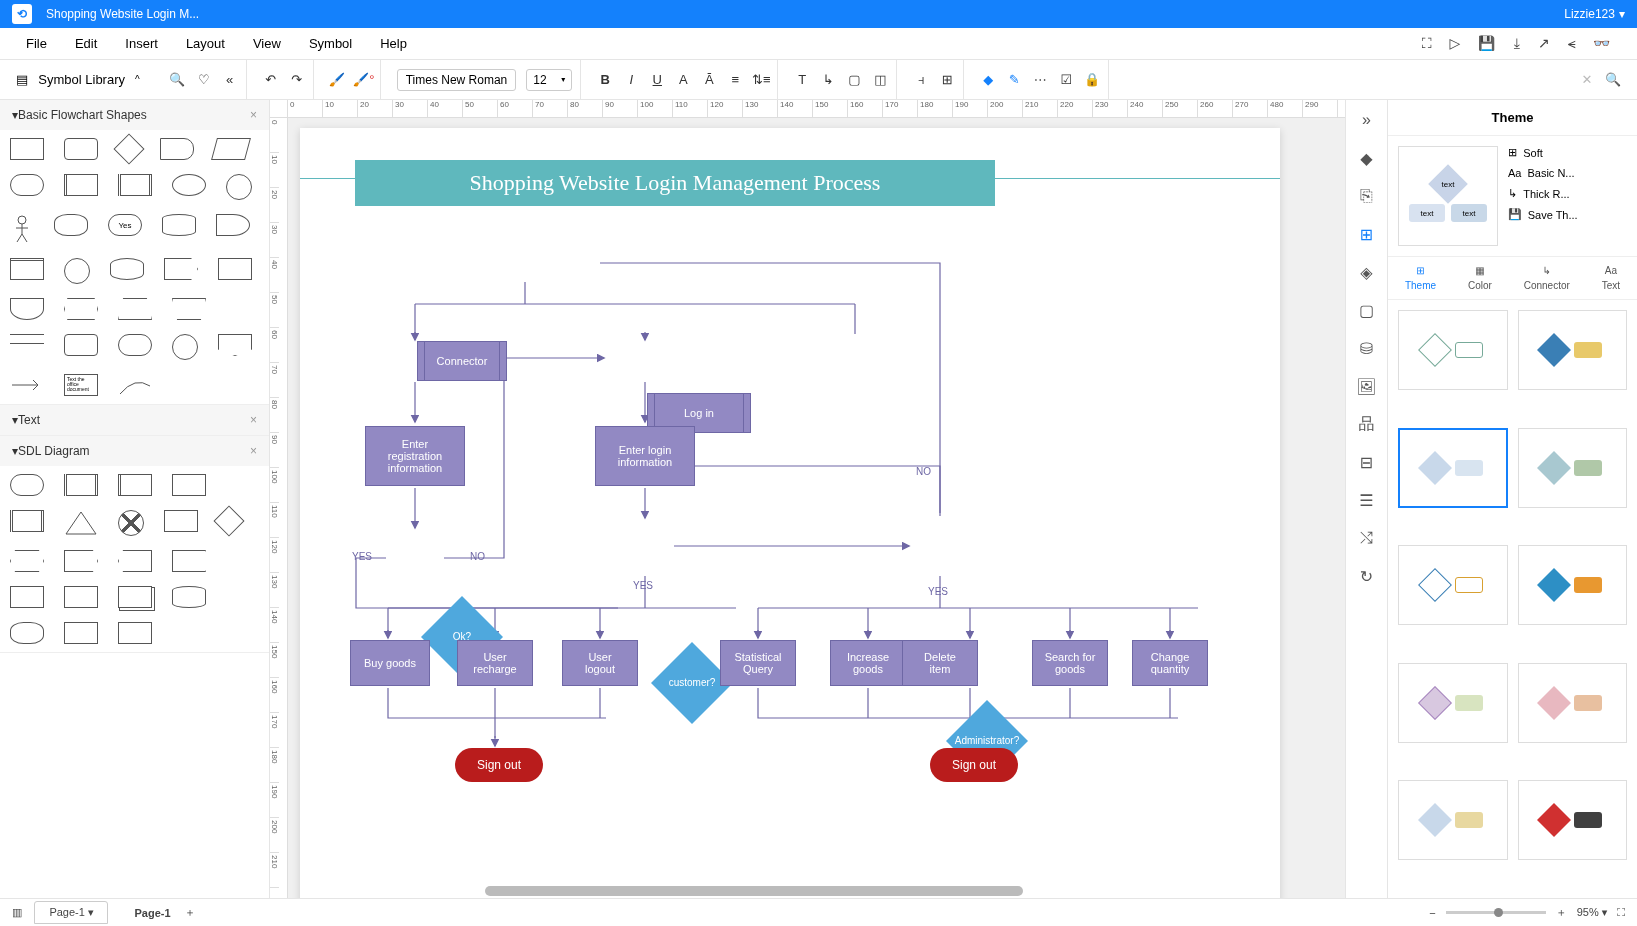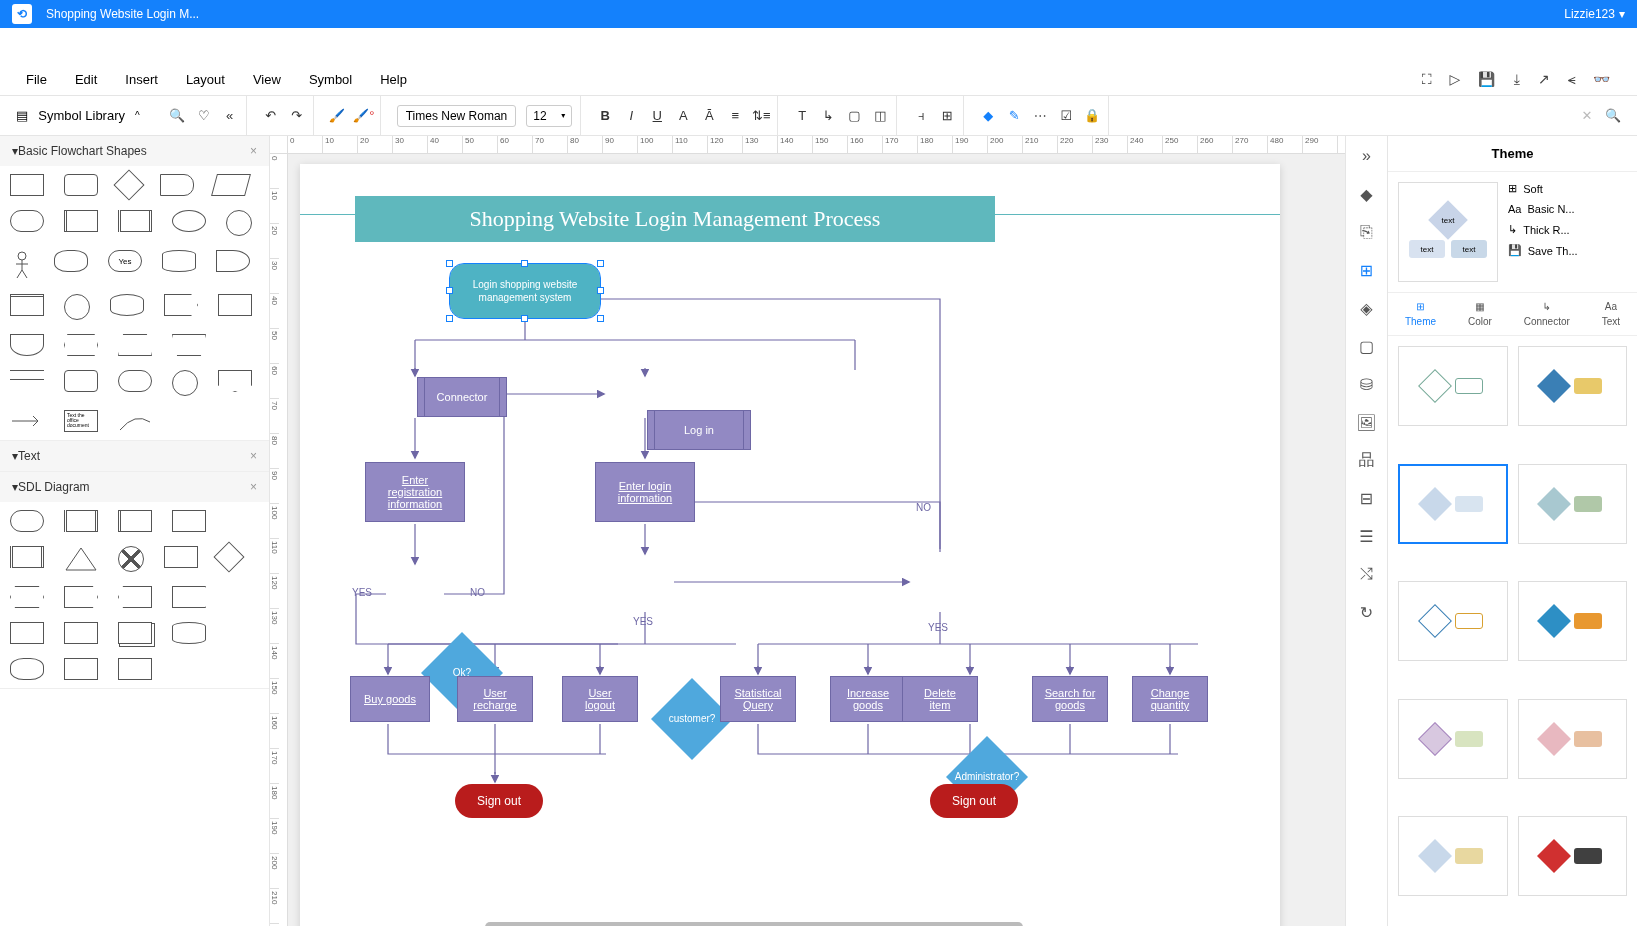--- a/index.html
+++ b/index.html
@@ -4,21 +4,21 @@
 <style>
 * { margin: 0; padding: 0; box-sizing: border-box; font-family: -apple-system, BlinkMacSystemFont, "Segoe UI", sans-serif; }
 body { background: #fff; overflow: hidden; width: 1637px; height: 926px; }
 
 
 .titlebar { height: 28px; background: #1481FC; color: #fff; display: flex; align-items: center; padding: 0 12px; font-size: 12px; }
 .titlebar .logo { width: 20px; height: 20px; background: #fff; border-radius: 3px; margin-right: 14px; display: flex; align-items: center; justify-content: center; color: #1481FC; font-weight: bold; }
 .titlebar .user { margin-left: auto; display: flex; align-items: center; gap: 4px; }
 
 
-.menubar { height: 32px; background: #fff; border-bottom: 1px solid #e5e5e5; display: flex; align-items: center; padding: 0 12px; font-size: 13px; margin-top: 36px; }
+.menubar { height: 32px; background: #fff; border-bottom: 1px solid #e5e5e5; display: flex; align-items: center; padding: 0 12px; font-size: 13px; }
 .menubar > div { padding: 0 14px; cursor: pointer; }
 .menubar .right-icons { margin-left: auto; display: flex; gap: 18px; font-size: 14px; color: #444; }
 .menubar .right-icons span { cursor: pointer; }
 
 
 .toolbar { height: 40px; background: #fff; border-bottom: 1px solid #e5e5e5; display: flex; align-items: center; padding: 0 8px; gap: 8px; font-size: 13px; }
 .toolbar .section { display: flex; align-items: center; gap: 10px; padding: 0 8px; border-right: 1px solid #e5e5e5; height: 100%; }
 .toolbar .section:last-child { border-right: none; margin-left: auto; }
 .toolbar .label { font-weight: 500; }
 .toolbar .chevron { font-size: 10px; }
@@ -52,21 +52,21 @@
 .ruler-v .tick { height: 35px; border-bottom: 1px solid #ddd; writing-mode: vertical-rl; padding-top: 2px; }
 .canvas-inner { flex: 1; position: relative; overflow: hidden; }
 .canvas { position: absolute; left: 30px; top: 10px; width: 980px; height: 780px; background: #fff; box-shadow: 0 2px 8px rgba(0,0,0,0.15); padding-left: 47px; }
 
 
 .d-shape { position: absolute; display: flex; align-items: center; justify-content: center; text-align: center; font-size: 11px; color: #fff; }
 .d-title { background: #5FB8BD; font-size: 22px; color: #fff; font-family: "Times New Roman", serif; padding: 10px 24px; }
 .d-terminator { background: #4EB3C4; border-radius: 14px; padding: 6px 10px; font-size: 10px; line-height: 1.3; }
 .d-terminator.selected { outline: 1.5px solid #1481FC; }
 .d-sel-handle { width: 7px; height: 7px; background: #fff; border: 1px solid #1481FC; position: absolute; }
-.d-process { background: #9289C3; border: 1px solid #6e67a5; padding: 6px 10px; font-size: 11px; text-decoration: underline; }
+.d-process { background: #9289C3; border: 1px solid #6e67a5; padding: 6px 10px; font-size: 11px; }
 .d-process-sub { background: #9289C3; border: 1px solid #6e67a5; position: relative; }
 .d-process-sub::before, .d-process-sub::after { content: ""; position: absolute; top: 0; bottom: 0; width: 0; border-left: 1px solid #6e67a5; }
 .d-process-sub::before { left: 6px; }
 .d-process-sub::after { right: 6px; }
 .d-decision { width: 58px; height: 58px; position: relative; }
 .d-decision .diamond-bg { position: absolute; inset: 0; background: #4FA8DD; transform: rotate(45deg); }
 .d-decision .diamond-txt { position: relative; z-index: 1; font-size: 10px; line-height: 1.2; }
 .d-signout { background: #b91c1c; border-radius: 18px; padding: 10px 22px; font-size: 12px; }
 .d-label { color: #6e67a5; font-size: 10px; }
 .d-line-h { position: absolute; border-top: 1px solid #5FB8BD; }
@@ -403,34 +403,23 @@
           <path d="M670 502 v8" marker-end="url(#ah)"></path>
           <path d="M770 502 v8" marker-end="url(#ah)"></path>
           <path d="M870 502 v8" marker-end="url(#ah)"></path>
 
           <path d="M640 388 v-50 h-260"></path>
 
           <path d="M458 560 v30 h420 M568 560 v30 M670 560 v50 M770 560 v30 M870 560 v30"></path>
           <path d="M670 608 v10" marker-end="url(#ah)"></path>
         </svg>
 
-        <div class="d-shape d-terminator selected" style="left:150px;top:100px;width:150px;height:54px">
-          <span>Login shopping website management system</span>
-          <div class="d-sel-handle" style="left:-4px;top:-4px"></div>
-          <div class="d-sel-handle" style="right:-4px;top:-4px"></div>
-          <div class="d-sel-handle" style="left:-4px;bottom:-4px"></div>
-          <div class="d-sel-handle" style="right:-4px;bottom:-4px"></div>
-          <div class="d-sel-handle" style="left:50%;top:-4px;margin-left:-4px"></div>
-          <div class="d-sel-handle" style="left:50%;bottom:-4px;margin-left:-4px"></div>
-          <div class="d-sel-handle" style="left:-4px;top:50%;margin-top:-4px"></div>
-          <div class="d-sel-handle" style="right:-4px;top:50%;margin-top:-4px"></div>
-        </div>
 
         <div class="d-shape d-process-sub" style="left:70px;top:213px;width:90px;height:40px">Connector</div>
-        <div class="d-shape d-process-sub" style="left:300px;top:206px;width:104px;height:40px">Log in</div>
+        <div class="d-shape d-process-sub" style="left:300px;top:225px;width:104px;height:40px">Log in</div>
 
         <div class="d-shape d-process" style="left:65px;top:298px;width:100px;height:60px">Enter registration information</div>
         <div class="d-shape d-process" style="left:295px;top:298px;width:100px;height:60px">Enter login information</div>
 
         <div class="d-shape d-decision" style="left:86px;top:400px">
             <div class="diamond-bg"></div>
             <div class="diamond-txt">Ok?</div>
           </div>
         <div class="d-shape d-decision" style="left:316px;top:388px">
             <div class="diamond-bg"></div>

